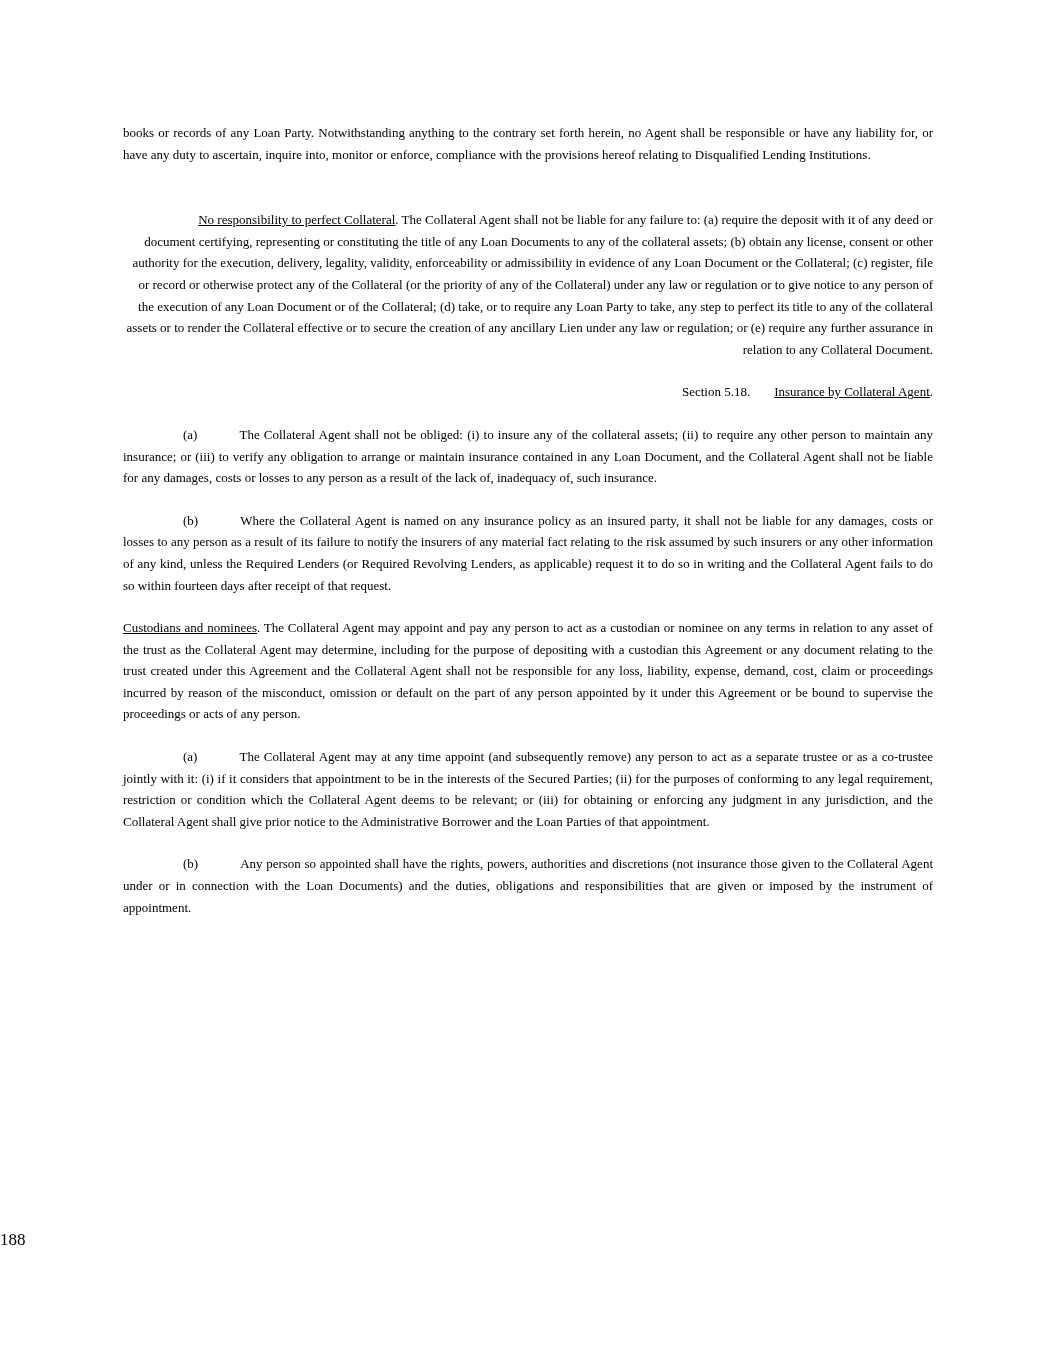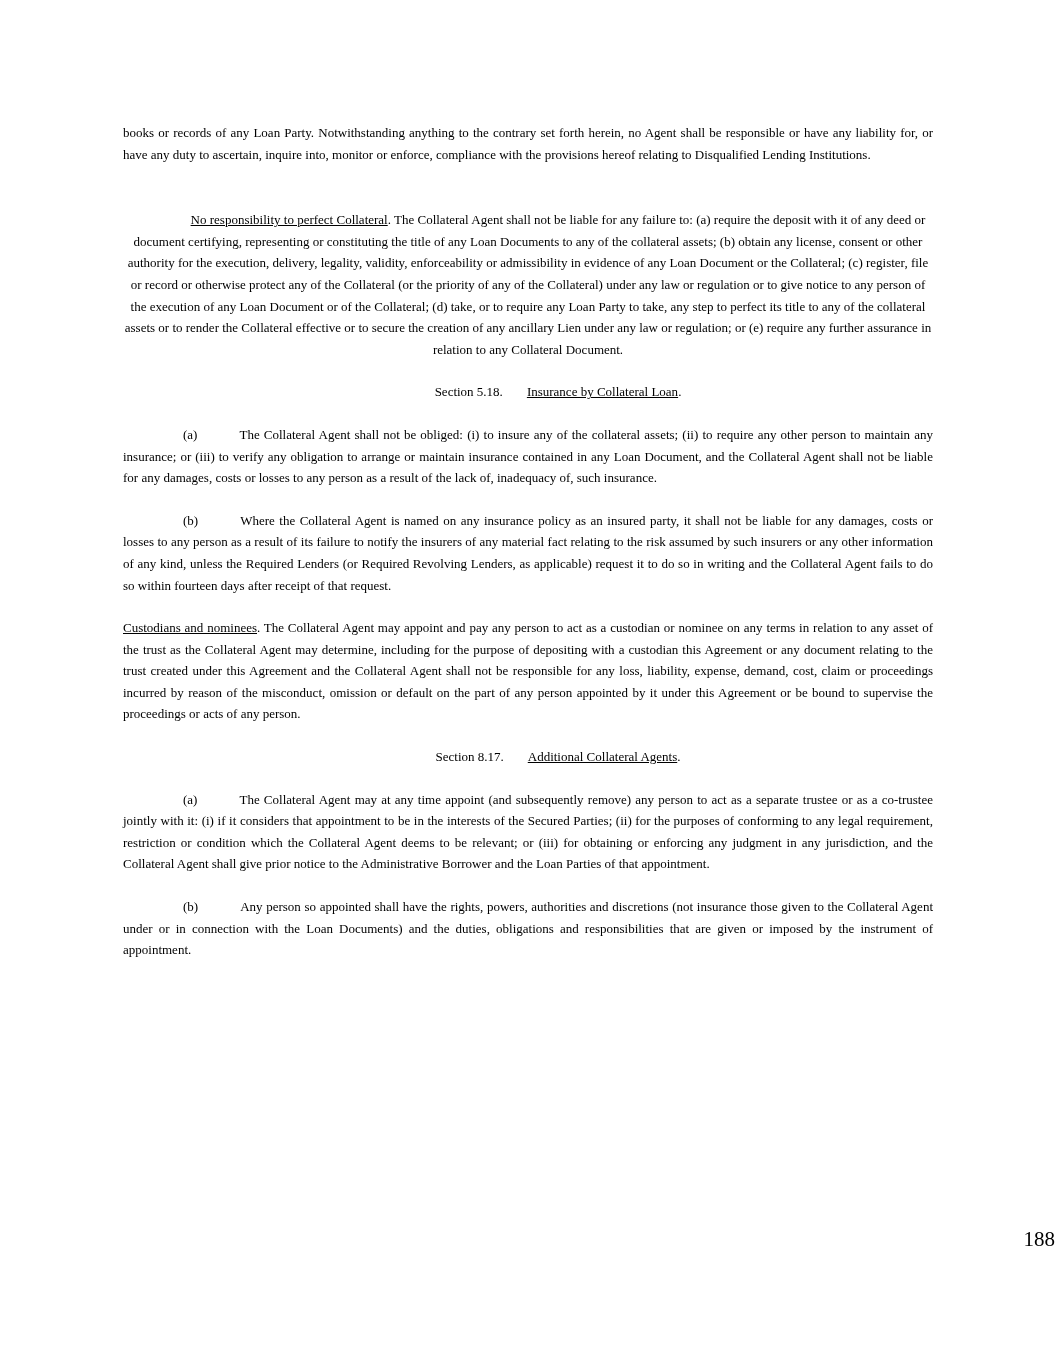--- a/index.html
+++ b/index.html
@@ -20,61 +20,60 @@
     top: 122px;
     left: 123px;
     width: 810px;
   }
   p {
     margin: 0;
     font-size: 13px;
     line-height: 21.6px;
   }
   .justify { text-align: justify; }
-  .leftalign { text-align: center; }
+  .leftalign { text-align: right; }
   .indent { text-indent: 60px; }
   .mb { margin-bottom: 21px; }
   .mb-big { margin-bottom: 44px; }
   .u { text-decoration: underline; }
   .tab {
     display: inline-block;
     width: 42px;
   }
   .tab-sm {
     display: inline-block;
     width: 24px;
   }
   .page-number {
     position: absolute;
     top: 1229px;
     left: 0;
     right: 0;
-    text-align: right;
-    font-size: 21px;
+    text-align: left;
+    font-size: 17px;
     line-height: 21.6px;
   }
 </style>
 </head>
 <body>
 
 <div class="page">
 
   <p class="justify mb-big">books or records of any Loan Party. Notwithstanding anything to the contrary set forth herein, no Agent shall be responsible or have any liability for, or have any duty to ascertain, inquire into, monitor or enforce, compliance with the provisions hereof relating to Disqualified Lending Institutions.</p>
 
   <p class="leftalign indent mb"><span class="u">No responsibility to perfect Collateral</span><span>. The Collateral Agent shall not be liable for any failure to: (a) require the deposit with it of any deed or document certifying, representing or constituting the title of any Loan Documents to any of the collateral assets; (b) obtain any license, consent or other authority for the execution, delivery, legality, validity, enforceability or admissibility in evidence of any Loan Document or the Collateral; (c) register, file or record or otherwise protect any of the Collateral (or the priority of any of the Collateral) under any law or regulation or to give notice to any person of the execution of any Loan Document or of the Collateral; (d) take, or to require any Loan Party to take, any step to perfect its title to any of the collateral assets or to render the Collateral effective or to secure the creation of any ancillary Lien under any law or regulation; or (e) require any further assurance in relation to any Collateral Document.</span></p>
 
-  <p class="leftalign indent mb"><span>Section 5.18.</span><span class="tab-sm"></span><span class="u">Insurance by Collateral Loan</span><span>.</span></p>
+  <p class="leftalign indent mb"><span>Section 5.18.</span><span class="tab-sm"></span><span class="u">Insurance by Collateral Agent</span><span>.</span></p>
 
   <p class="justify indent mb"><span>(a)</span><span class="tab"></span><span>The Collateral Agent shall not be obliged: (i) to insure any of the collateral assets; (ii) to require any other person to maintain any insurance; or (iii) to verify any obligation to arrange or maintain insurance contained in any Loan Document, and the Collateral Agent shall not be liable for any damages, costs or losses to any person as a result of the lack of, inadequacy of, such insurance.</span></p>
 
   <p class="justify indent mb"><span>(b)</span><span class="tab"></span><span>Where the Collateral Agent is named on any insurance policy as an insured party, it shall not be liable for any damages, costs or losses to any person as a result of its failure to notify the insurers of any material fact relating to the risk assumed by such insurers or any other information of any kind, unless the Required Lenders (or Required Revolving Lenders, as applicable) request it to do so in writing and the Collateral Agent fails to do so within fourteen days after receipt of that request.</span></p>
 
   <p class="justify mb"><span class="u">Custodians and nominees</span><span>. The Collateral Agent may appoint and pay any person to act as a custodian or nominee on any terms in relation to any asset of the trust as the Collateral Agent may determine, including for the purpose of depositing with a custodian this Agreement or any document relating to the trust created under this Agreement and the Collateral Agent shall not be responsible for any loss, liability, expense, demand, cost, claim or proceedings incurred by reason of the misconduct, omission or default on the part of any person appointed by it under this Agreement or be bound to supervise the proceedings or acts of any person.</span></p>
 
-  <p class="leftalign indent mb"><span>Section 8.17.</span><span class="tab-sm"></span><span class="u">Additional Collateral Agents</span><span>.</span></p>
 
   <p class="justify indent mb"><span>(a)</span><span class="tab"></span><span>The Collateral Agent may at any time appoint (and subsequently remove) any person to act as a separate trustee or as a co-trustee jointly with it: (i) if it considers that appointment to be in the interests of the Secured Parties; (ii) for the purposes of conforming to any legal requirement, restriction or condition which the Collateral Agent deems to be relevant; or (iii) for obtaining or enforcing any judgment in any jurisdiction, and the Collateral Agent shall give prior notice to the Administrative Borrower and the Loan Parties of that appointment.</span></p>
 
   <p class="justify indent"><span>(b)</span><span class="tab"></span><span>Any person so appointed shall have the rights, powers, authorities and discretions (not insurance those given to the Collateral Agent under or in connection with the Loan Documents) and the duties, obligations and responsibilities that are given or imposed by the instrument of appointment.</span></p>
 
 </div>
 
 <div class="page-number">188</div>
 
 </body></html>

